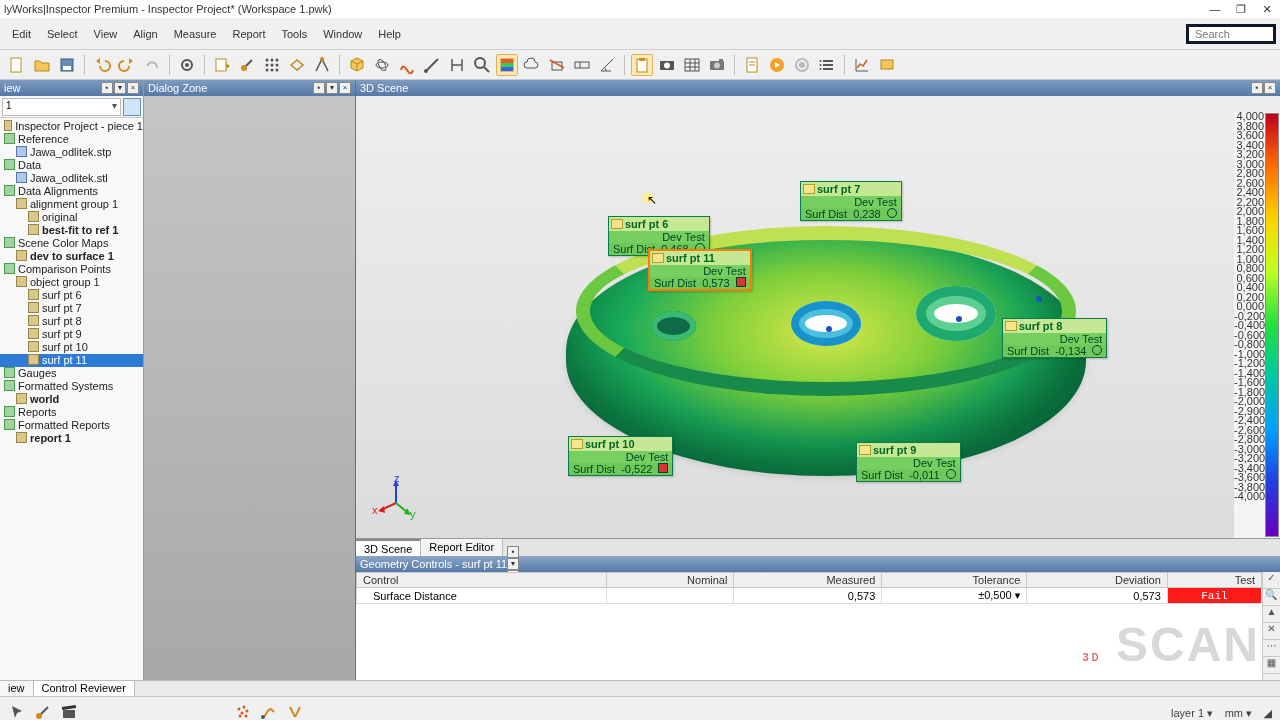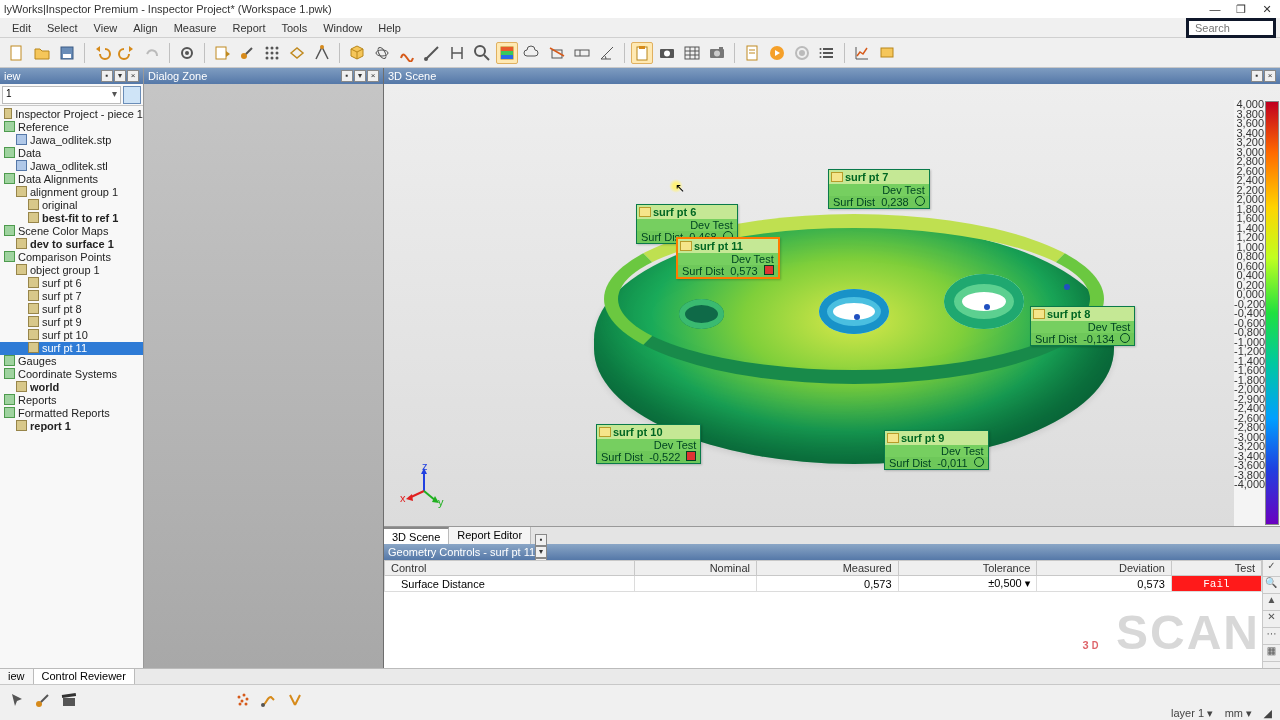--- a/index.html
+++ b/index.html
@@ -1,21 +1,21 @@
 <!DOCTYPE html>
 <html><head>
 <meta charset="utf-8">
 <style>
 * { margin:0; padding:0; box-sizing:border-box; font-family:"Segoe UI",Tahoma,sans-serif; font-size:11px; }
 body { width:1280px; height:720px; background:#f0f0f0; overflow:hidden; position:relative; }
 .titlebar { height:18px; background:#fff; display:flex; align-items:center; padding:0 4px; color:#333; }
 .titlebar .title { flex:1; font-size:11px; }
 .win-controls { position:absolute; right:0; top:0; display:flex; }
 .win-btn { width:26px; height:18px; display:flex; align-items:center; justify-content:center; font-size:11px; color:#333; }
-.menubar { height:20px; background:#f0f0f0; display:flex; align-items:center; padding:0 4px; border-bottom:1px solid #d0d0d0; }
+.menubar { height:32px; background:#f0f0f0; display:flex; align-items:center; padding:0 4px; border-bottom:1px solid #d0d0d0; }
 .menubar span { padding:0 8px; color:#333; font-size:11px; }
 .menubar .search { margin-left:auto; border:3px solid #0f172a; background:#fff; padding:1px 6px; width:90px; color:#888; font-size:11px; }
 .toolbar { height:30px; background:#f0f0f0; border-bottom:1px solid #c8c8c8; display:flex; align-items:center; padding:2px 6px; gap:3px; }
 .tbtn { width:22px; height:22px; display:flex; align-items:center; justify-content:center; border-radius:2px; }
 .tbtn.highlighted { background:#ffe9b3; border:1px solid #e0b060; }
 .tsep { width:1px; height:20px; background:#c0c0c0; margin:0 3px; }
 .main { display:flex; height:600px; }
 .panel-head { height:16px; background:linear-gradient(#7e9cc0,#5578a8); color:#fff; font-size:10px; padding:0 4px; display:flex; align-items:center; }
 .panel-head .phbtns { margin-left:auto; display:flex; gap:1px; }
 .phbtn { width:12px; height:12px; background:#f0f0f0; border:1px solid #888; font-size:8px; text-align:center; line-height:10px; color:#333; }
@@ -26,21 +26,21 @@
 .cube-icn { width:18px; height:18px; background:#cfe4f7; border:1px solid #6a8db8; }
 .tree { flex:1; overflow:hidden; font-size:11px; color:#222; padding-top:2px; }
 .tree-row { height:13px; display:flex; align-items:flex-start; padding-left:4px; white-space:nowrap; }
 .tree-row.bold { font-weight:600; }
 .tree-row.sel { background:#2e7bd6; color:#fff; }
 .tree-row.indent1 { padding-left:16px; }
 .tree-row.indent2 { padding-left:28px; }
 .tree-row .ticon { width:11px; height:11px; margin-right:3px; display:inline-block; background:#d8c88a; border:1px solid #97854a; }
 .tree-row .ticon.grn { background:#9fd39f; border-color:#4e9b4e; }
 .tree-row .ticon.blu { background:#b0c8e8; border-color:#5578a8; }
-.dialog-pane { width:240px; background:linear-gradient(#c6c6c6,#a8a8a8); border-right:1px solid #6e6e6e; display:flex; flex-direction:column; }
+.dialog-pane { width:212px; background:linear-gradient(#c6c6c6,#a8a8a8); border-right:1px solid #6e6e6e; display:flex; flex-direction:column; }
 .scene-wrap { flex:1; display:flex; flex-direction:column; background:#eee; position:relative; }
 .scene { flex:1; background:linear-gradient(#eeeeee,#dcdcdc); position:relative; overflow:hidden; }
 .model { position:absolute; left:210px; top:90px; width:520px; height:340px; }
 .model-body { position:absolute; left:0; top:50px; width:520px; height:240px; border-radius:50%/48%; background:radial-gradient(ellipse at 50% 40%, #d8e84a 0%, #7fcf3a 30%, #1aab5a 55%, #0f8a4a 70%, #0a5e3a 100%); box-shadow:inset -20px -30px 60px rgba(0,50,30,.4), 0 2px 6px rgba(0,0,0,.1); }
 .model-rim { position:absolute; left:10px; top:40px; width:500px; height:170px; border-radius:50%; border:14px solid #6bc840; border-bottom-color:#188a4a; border-top-color:#bfe050; }
 .hole { position:absolute; border-radius:50%; background:#fff; }
 .hole.h1 { left:225px; top:115px; width:70px; height:45px; box-shadow:inset 0 0 0 8px #1892c8, inset 0 0 0 14px #4abfe0; }
 .hole.h2 { left:350px; top:100px; width:80px; height:55px; box-shadow:inset 0 0 0 10px #1fa870, inset 0 0 0 18px #5cd090; }
 .hole.h3 { left:85px; top:125px; width:45px; height:30px; background:#0f6a48; box-shadow:inset 0 0 0 6px #3aba70; }
 .dot { position:absolute; width:6px; height:6px; border-radius:50%; background:#2050c0; }
@@ -419,21 +419,21 @@
           <div class="tree-row indent2 sel">
             <span class="ticon "></span>
             <span>surf pt 11</span>
           </div>
           <div class="tree-row indent0">
             <span class="ticon grn"></span>
             <span>Gauges</span>
           </div>
           <div class="tree-row indent0">
             <span class="ticon grn"></span>
-            <span>Coordinate Systems</span>
+            <span>Formatted Systems</span>
           </div>
           <div class="tree-row indent1 bold">
             <span class="ticon "></span>
             <span>world</span>
           </div>
           <div class="tree-row indent0">
             <span class="ticon grn"></span>
             <span>Reports</span>
           </div>
           <div class="tree-row indent0">

